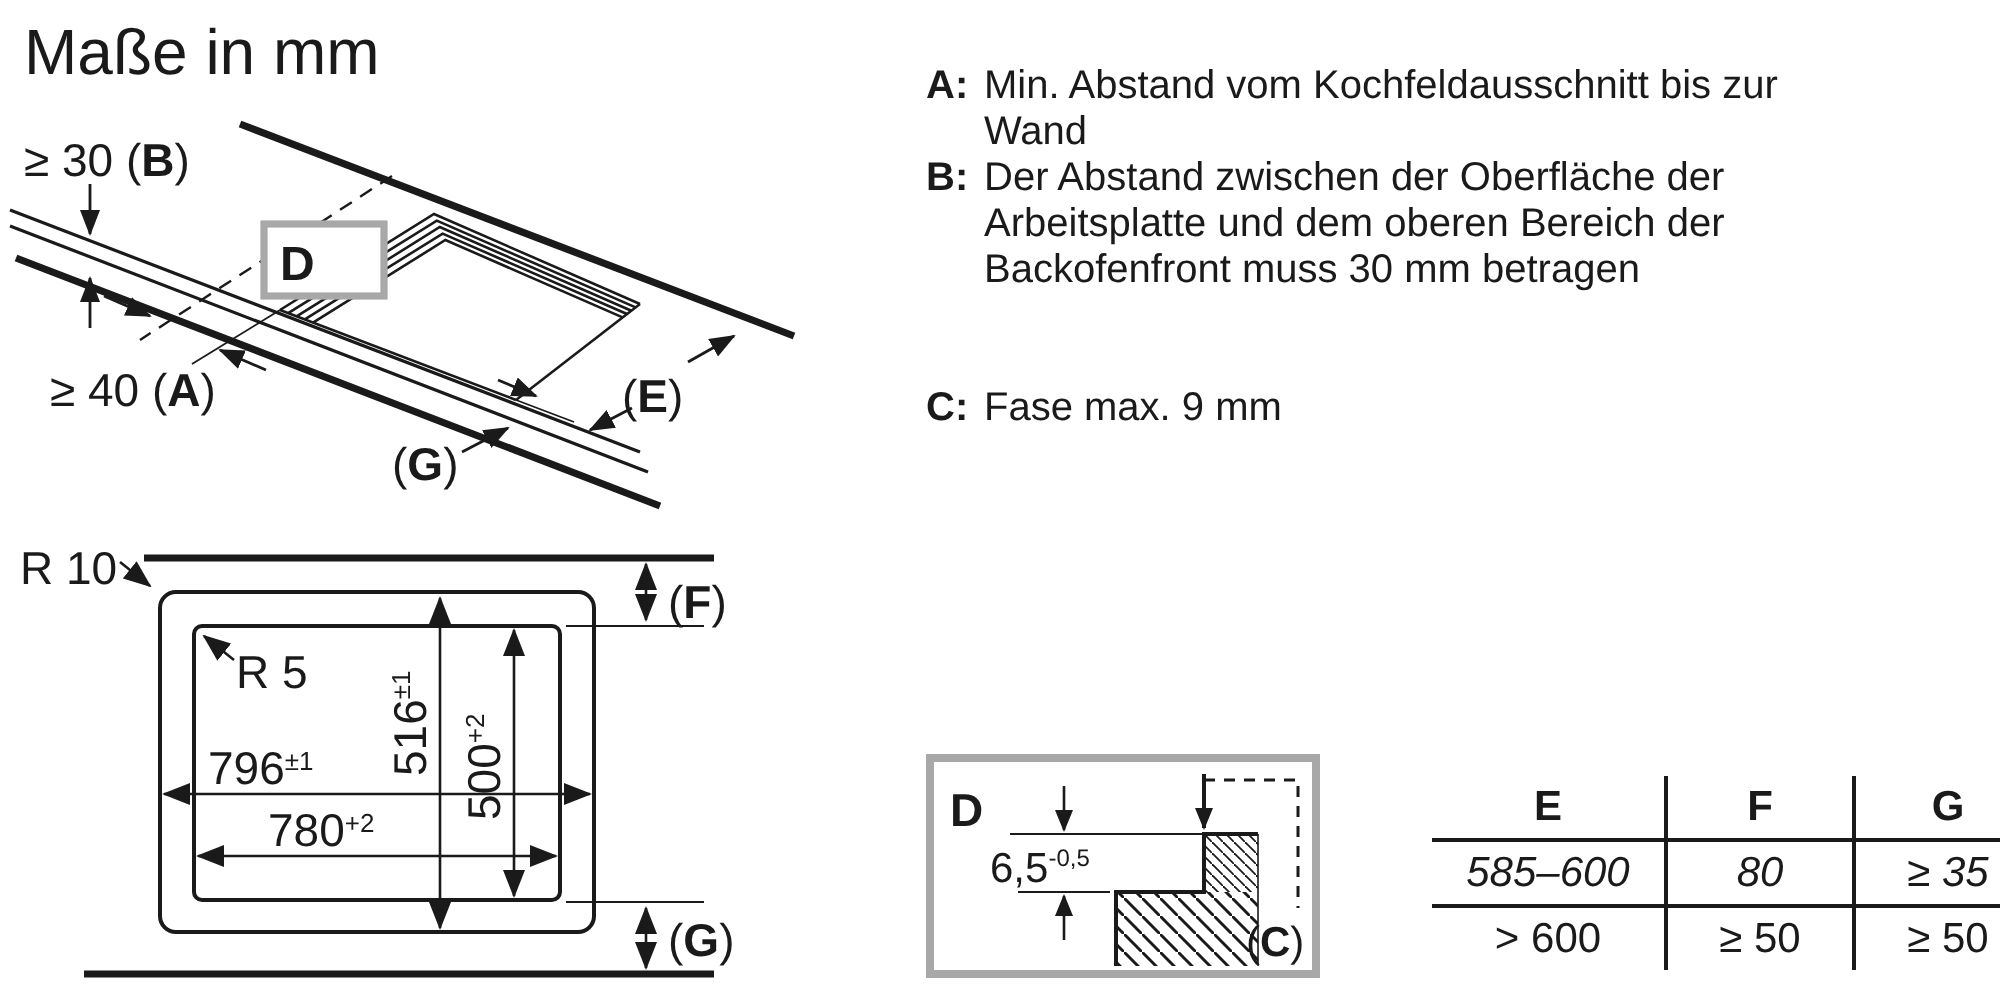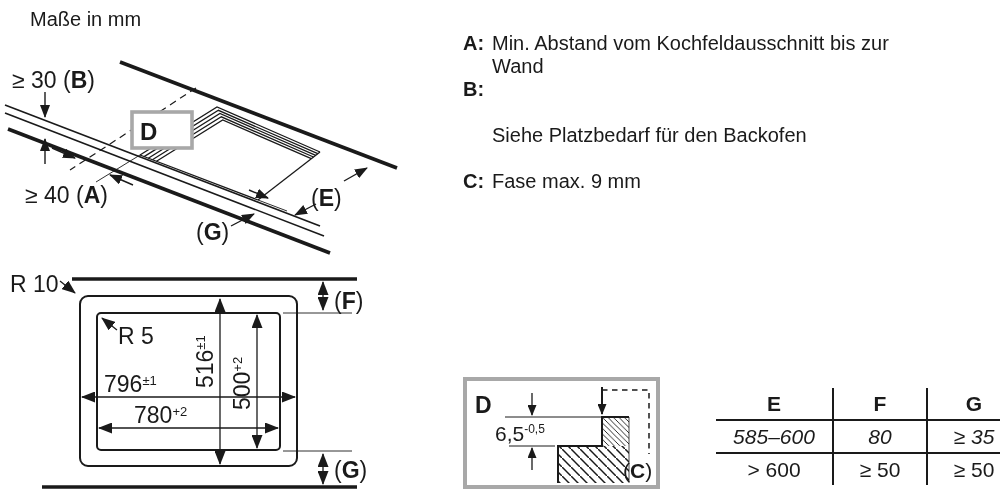--- a/index.html
+++ b/index.html
@@ -2,21 +2,21 @@
 <html><head>
 <meta charset="utf-8">
 <style>
   html,body{margin:0;padding:0;background:#fff;}
   #stage{
     position:relative;width:1000px;height:500px;background:#ffffff;
     font-family:"Liberation Sans","DejaVu Sans",sans-serif;color:#111;
     overflow:hidden;
   }
   #page-title{
-    position:absolute;left:12px;top:8px;font-size:20px;color:#1a1a1a;margin-left:18px;
+    position:absolute;left:12px;top:8px;font-size:32px;color:#1a1a1a;
   }
   svg text{fill:#1a1a1a;}
   .abs{position:absolute;}
   
   .notes{
     position:absolute;left:463px;top:32px;width:528px;
     font-size:20px;line-height:23px;color:#1a1a1a;
   }
   .def{display:flex;}
   .def .key{flex:0 0 29px;font-weight:bold;}
@@ -148,24 +148,26 @@
   </svg>
 
   <div class="notes">
     <div class="def">
       <b class="key">A:</b>
       <span class="dtext">Min. Abstand vom Kochfeldausschnitt bis zur
 Wand</span>
     </div>
     <div class="def">
       <b class="key">B:</b>
+      <span class="dtext">Der Abstand zwischen der Oberfläche der
+Arbeitsplatte und dem oberen Bereich der
+Backofenfront muss 30 mm betragen</span>
     </div>
     <div class="def gap">
       <b class="key"></b>
-      <span class="dtext">Siehe Platzbedarf für den Backofen</span>
     </div>
     <div class="def gap">
       <b class="key">C:</b>
       <span class="dtext">Fase max. 9 mm</span>
     </div>
   </div>
 
   <svg class="abs" style="left:463px;top:377px" width="197" height="112" viewBox="0 0 197 112">
     <defs>
       <marker id="ah3" markerUnits="userSpaceOnUse" markerWidth="11" markerHeight="9" refX="10" refY="4.5" orient="auto">

